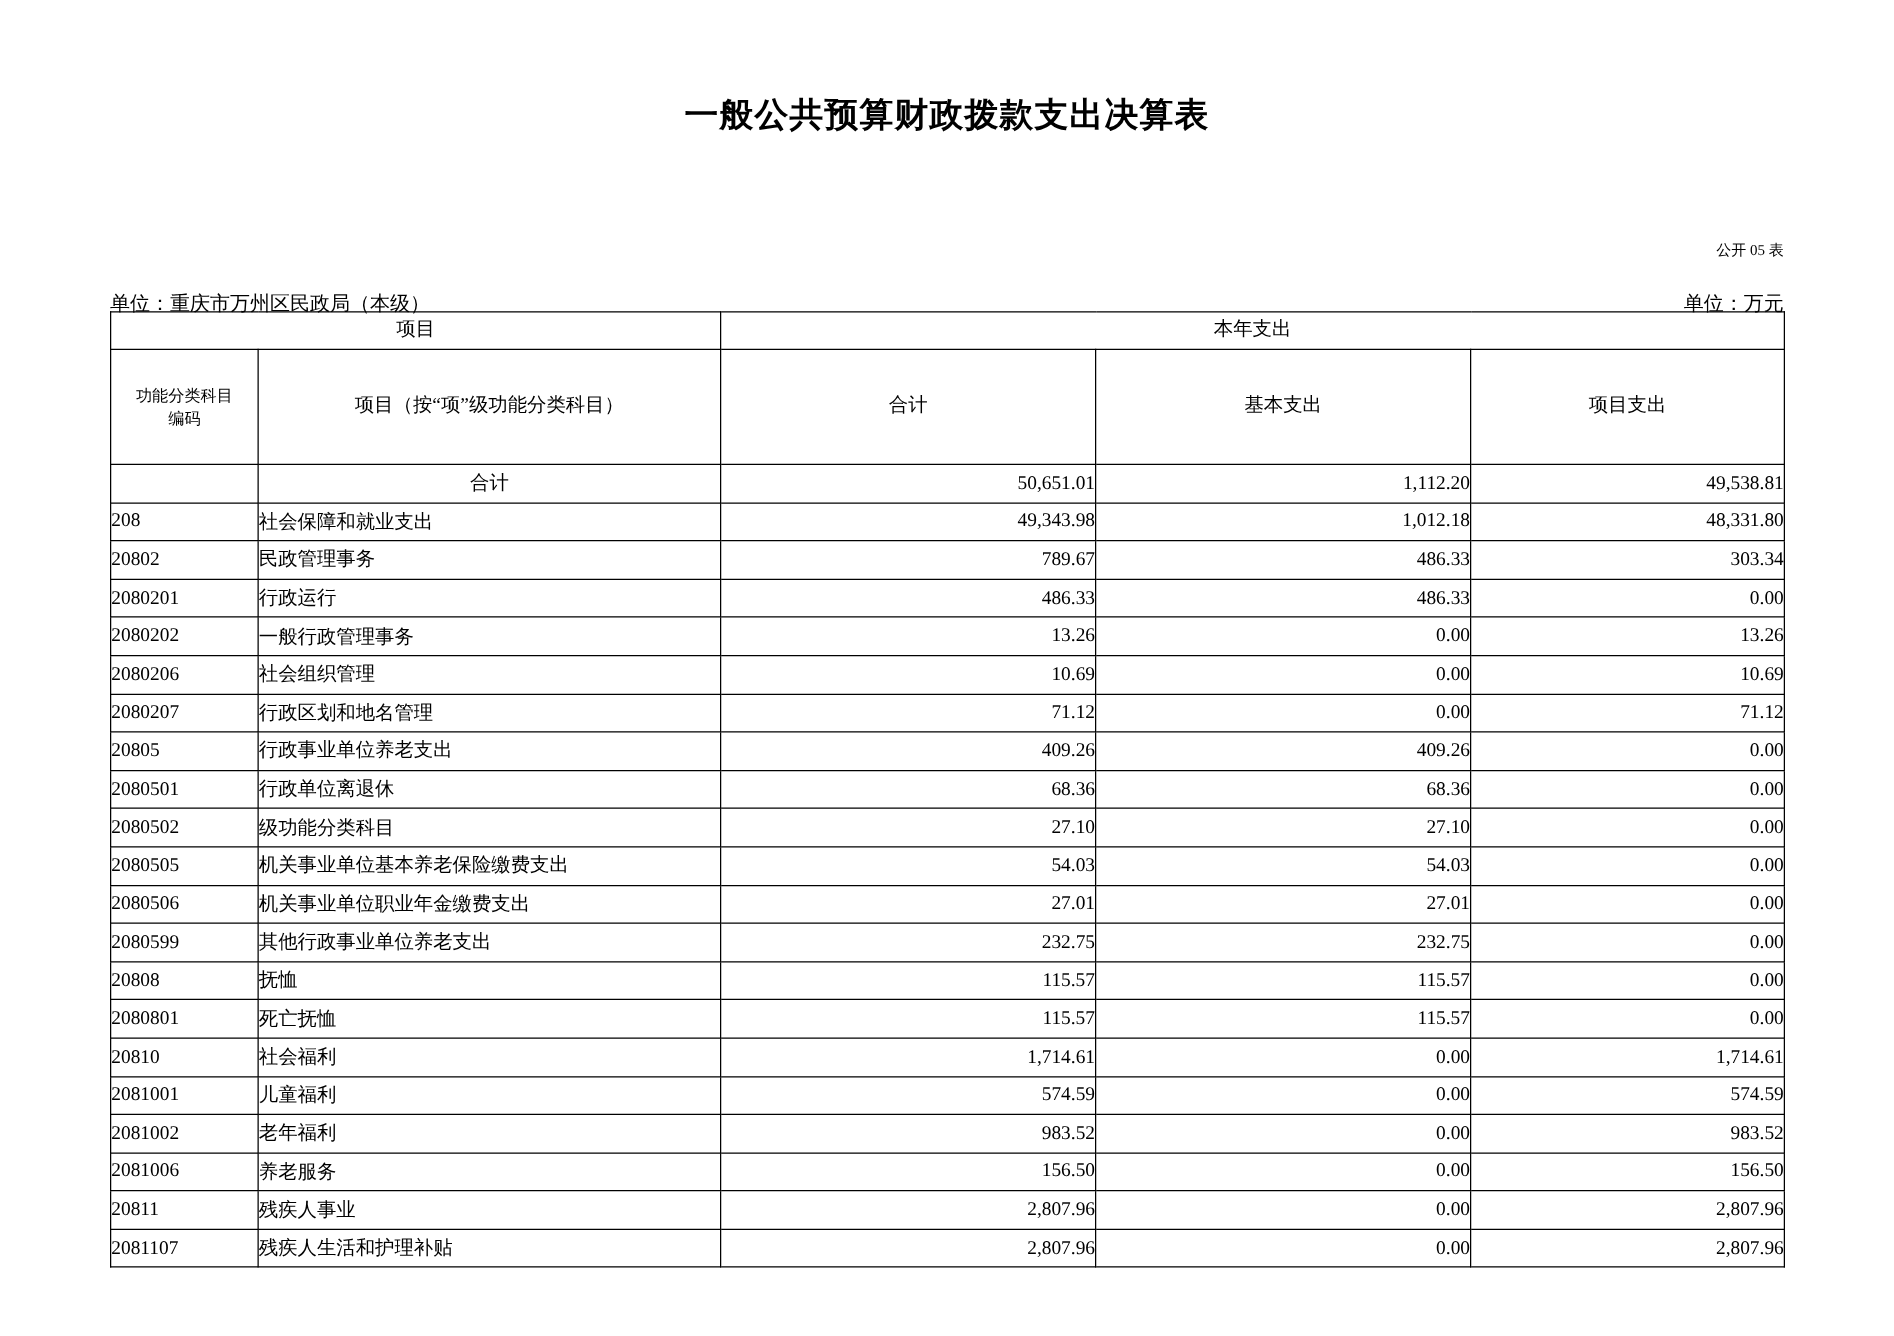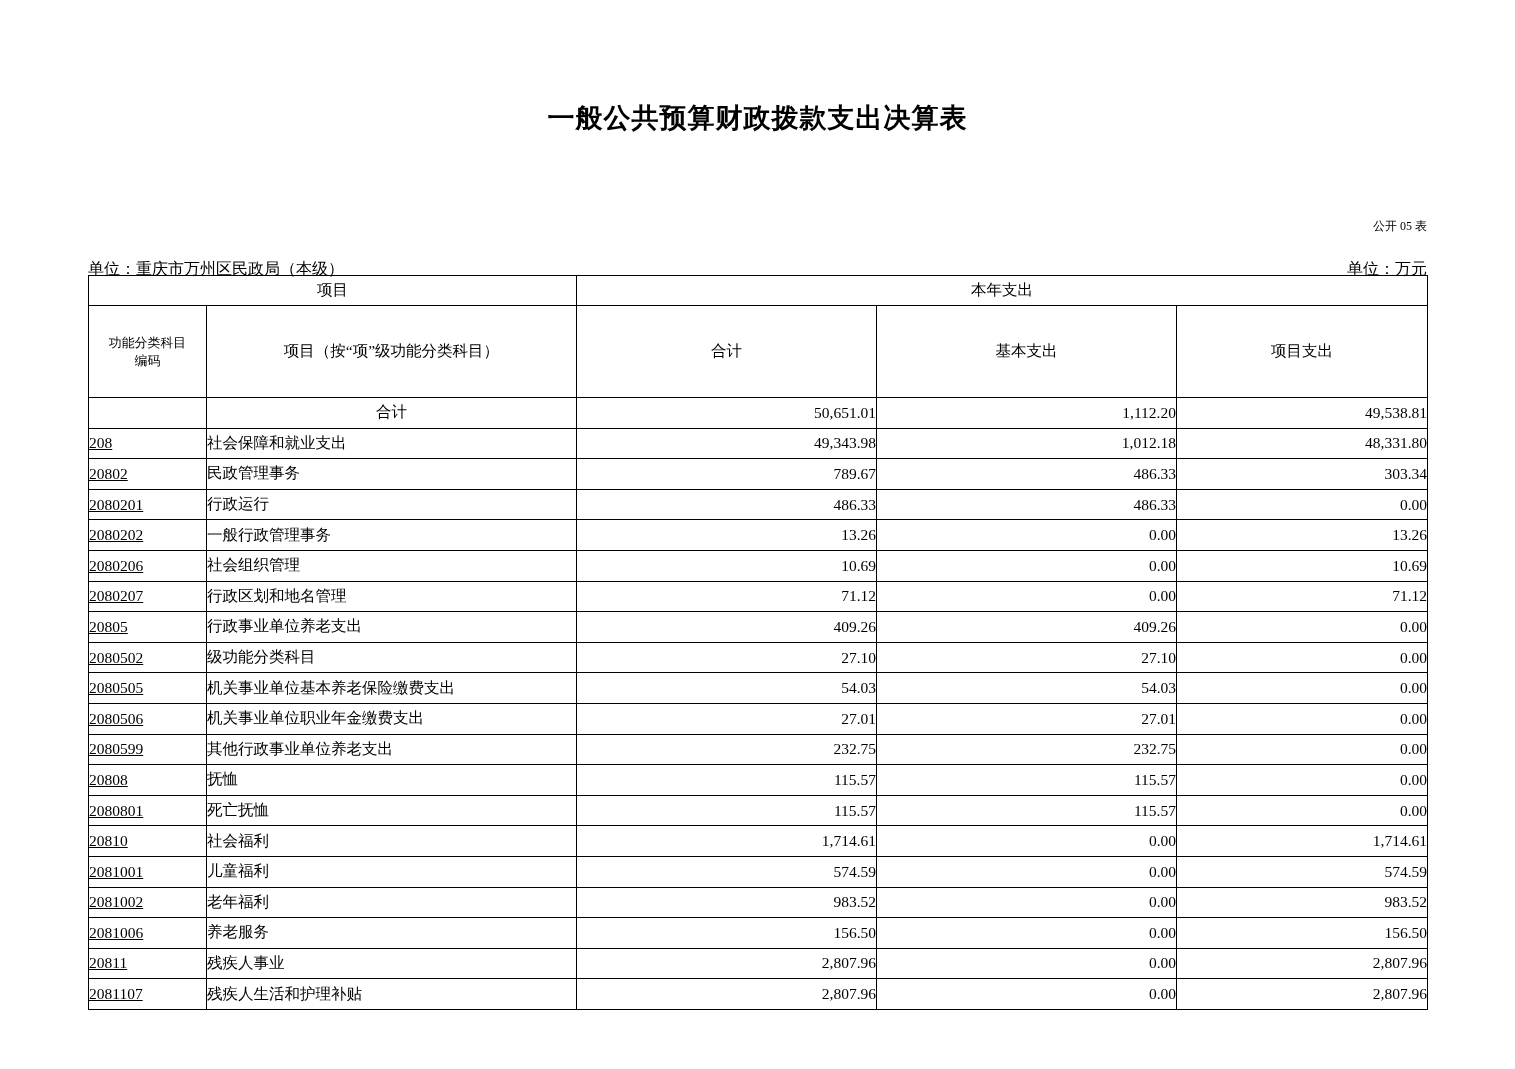--- a/index.html
+++ b/index.html
@@ -19,21 +19,21 @@
     position: relative;
     width: 1515px;
     height: 1069px;
     box-sizing: border-box;
   }
   .doc-title {
     text-align: center;
     font-size: 27px;
     font-weight: bold;
     letter-spacing: 1px;
-    margin-top: 100px;
+    margin-top: 74px;
     font-family: "Liberation Serif", "DejaVu Serif", serif;
   }
   .sheet-label {
     position: absolute;
     right: 88px;
     top: 118px;
     font-size: 12px;
   }
   .meta-row {
     position: absolute;
@@ -72,21 +72,20 @@
   col.c2 { width: 370px; }
   col.c3 { width: 300px; }
   col.c4 { width: 300px; }
   col.c5 { width: 251px; }
   .rgt { text-align: right; padding-right: 10px; }
 
   .code-cell {
     padding-left: 8px;
     font-size: 15px;
     font-family: "Liberation Serif", "DejaVu Serif", serif;
-    text-decoration: underline;
   }
   .name-cell {
     padding-left: 10px;
     font-size: 15.5px;
   }
   .bold { font-weight: bold; margin-top: 37px; }
   .head-cell {
     text-align: center;
     font-weight: bold;
     font-size: 16px;
@@ -189,20 +188,27 @@
             <td class="rgt">71.12</td>
           </tr>
           <tr class="h-row">
             <td class="code-cell bold">20805</td>
             <td class="name-cell bold">行政事业单位养老支出</td>
             <td class="rgt bold">409.26</td>
             <td class="rgt bold">409.26</td>
             <td class="rgt bold">0.00</td>
           </tr>
           <tr class="h-row">
+            <td class="code-cell">2080501</td>
+            <td class="name-cell">行政单位离退休</td>
+            <td class="rgt">68.36</td>
+            <td class="rgt">68.36</td>
+            <td class="rgt">0.00</td>
+          </tr>
+          <tr class="h-row">
             <td class="code-cell">2080502</td>
             <td class="name-cell">级功能分类科目</td>
             <td class="rgt">27.10</td>
             <td class="rgt">27.10</td>
             <td class="rgt">0.00</td>
           </tr>
           <tr class="h-row">
             <td class="code-cell">2080505</td>
             <td class="name-cell">机关事业单位基本养老保险缴费支出</td>
             <td class="rgt">54.03</td>

